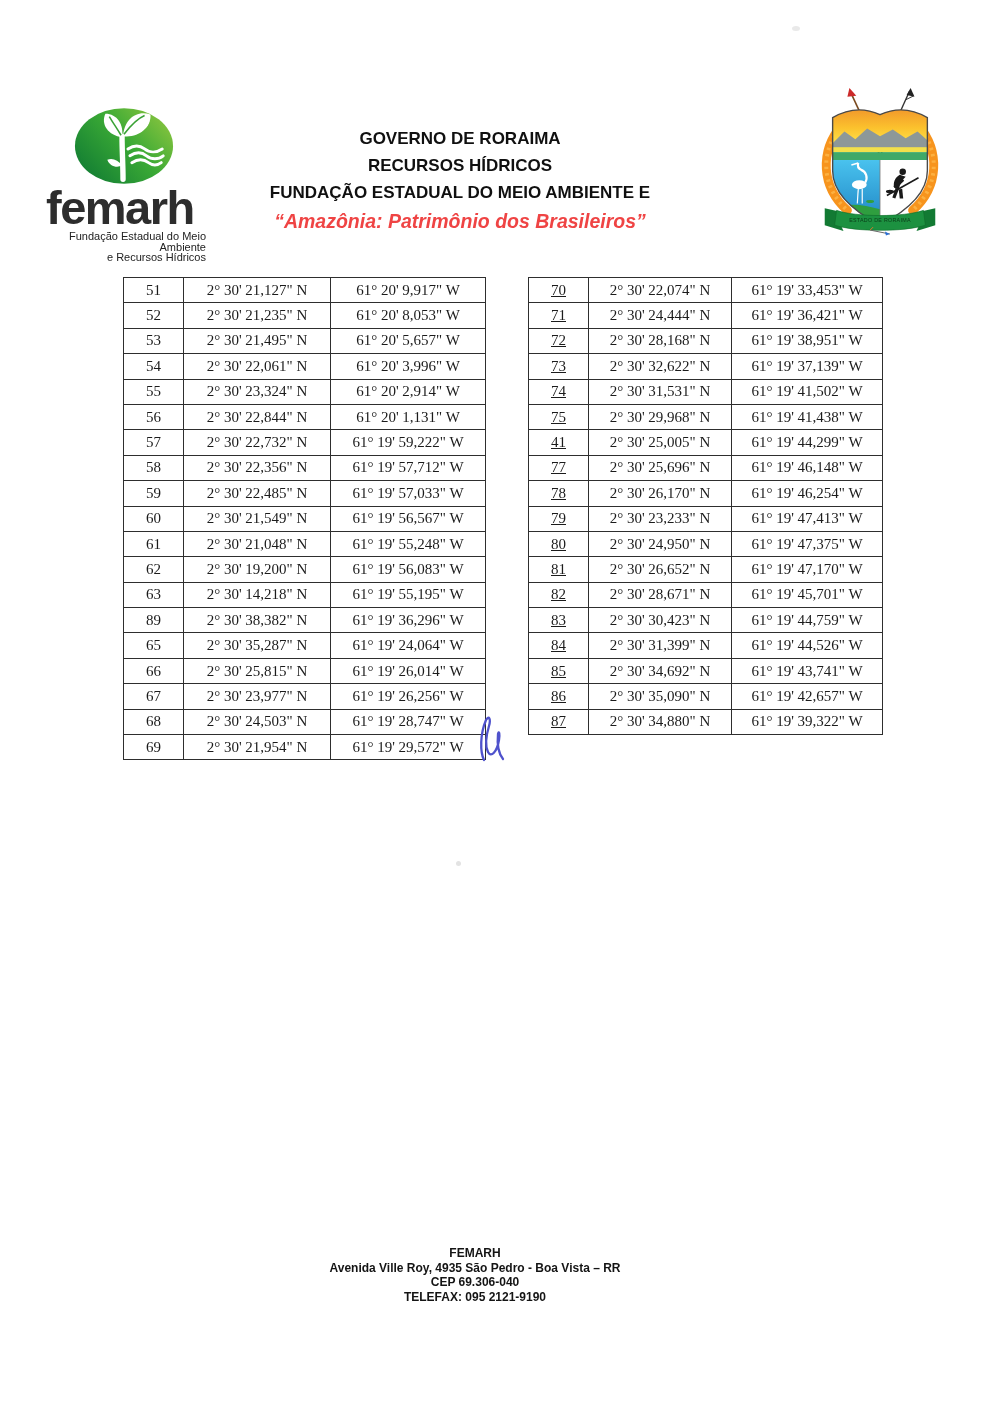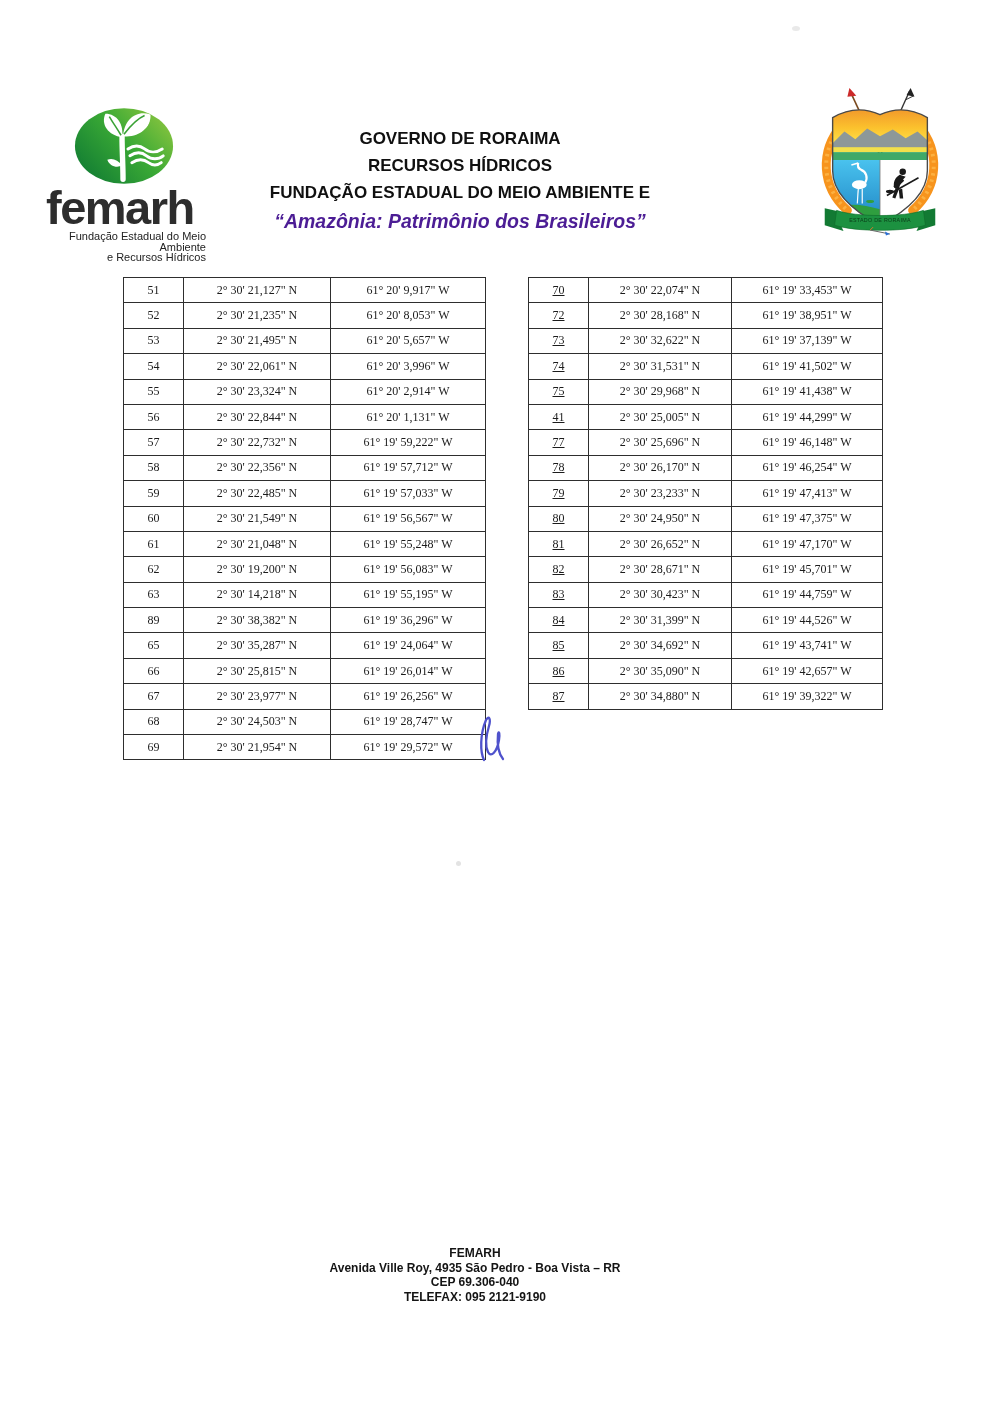--- a/index.html
+++ b/index.html
@@ -17,21 +17,21 @@
     margin-top:0px;text-align:left;
   }
   .tagline{font-size:11px;line-height:10.5px;color:#222;text-align:right;padding-right:2px;margin-top:1px;}
   .title-block{position:absolute;left:180px;top:125px;width:560px;text-align:center;}
   .title-line{font-weight:bold;font-size:17px;line-height:27px;color:#101010;}
   .motto{font-weight:bold;font-style:italic;font-size:19.5px;line-height:26px;margin-top:2px;}
   .coat{position:absolute;left:810px;top:86px;width:140px;height:150px;}
   
   table.coords{
     position:absolute;border-collapse:collapse;
-    font-family:"Liberation Serif",serif;font-size:12px;color:#1b1b1b;
+    font-family:"Liberation Serif",serif;font-size:15px;color:#1b1b1b;
   }
   table.coords td{
     border:1px solid #2e2e2e;text-align:center;vertical-align:middle;
     height:24.4px;padding:0 2px;white-space:nowrap;
   }
   .left-table{left:123px;top:277px;}
   .right-table{left:528px;top:277px;}
   .left-table td:nth-child(1){width:55px;}
   .left-table td:nth-child(2){width:142px;}
   .left-table td:nth-child(3){width:150px;}
@@ -81,21 +81,21 @@
     <div class="tagline">
       <div>Fundação Estadual do Meio Ambiente</div>
       <div>e Recursos Hídricos</div>
     </div>
   </div>
 
   <div class="title-block">
     <div class="title-line">GOVERNO DE RORAIMA</div>
     <div class="title-line">RECURSOS HÍDRICOS</div>
     <div class="title-line">FUNDAÇÃO ESTADUAL DO MEIO AMBIENTE E</div>
-    <div class="motto" id="motto" style="color: #4c1d95;">“Amazônia: Patrimônio dos Brasileiros”</div>
+    <div class="motto" id="motto" style="color: #ef4444;">“Amazônia: Patrimônio dos Brasileiros”</div>
   </div>
 
   <svg class="coat" viewBox="0 0 140 152">
     <defs>
       <linearGradient id="skyG" x1="0" y1="0" x2="0" y2="1">
         <stop offset="0" stop-color="#ef8d2a"></stop>
         <stop offset="0.55" stop-color="#fbc12d"></stop>
         <stop offset="1" stop-color="#ffe94f"></stop>
       </linearGradient>
       <linearGradient id="waterG" x1="0" y1="0" x2="0" y2="1">
@@ -255,20 +255,25 @@
   </table>
 
   <table class="coords right-table">
     <tbody>
         <tr>
           <td>70</td>
           <td>2° 30' 22,074" N</td>
           <td>61° 19' 33,453" W</td>
         </tr>
         <tr>
+          <td>71</td>
+          <td>2° 30' 24,444" N</td>
+          <td>61° 19' 36,421" W</td>
+        </tr>
+        <tr>
           <td>72</td>
           <td>2° 30' 28,168" N</td>
           <td>61° 19' 38,951" W</td>
         </tr>
         <tr>
           <td>73</td>
           <td>2° 30' 32,622" N</td>
           <td>61° 19' 37,139" W</td>
         </tr>
         <tr>

